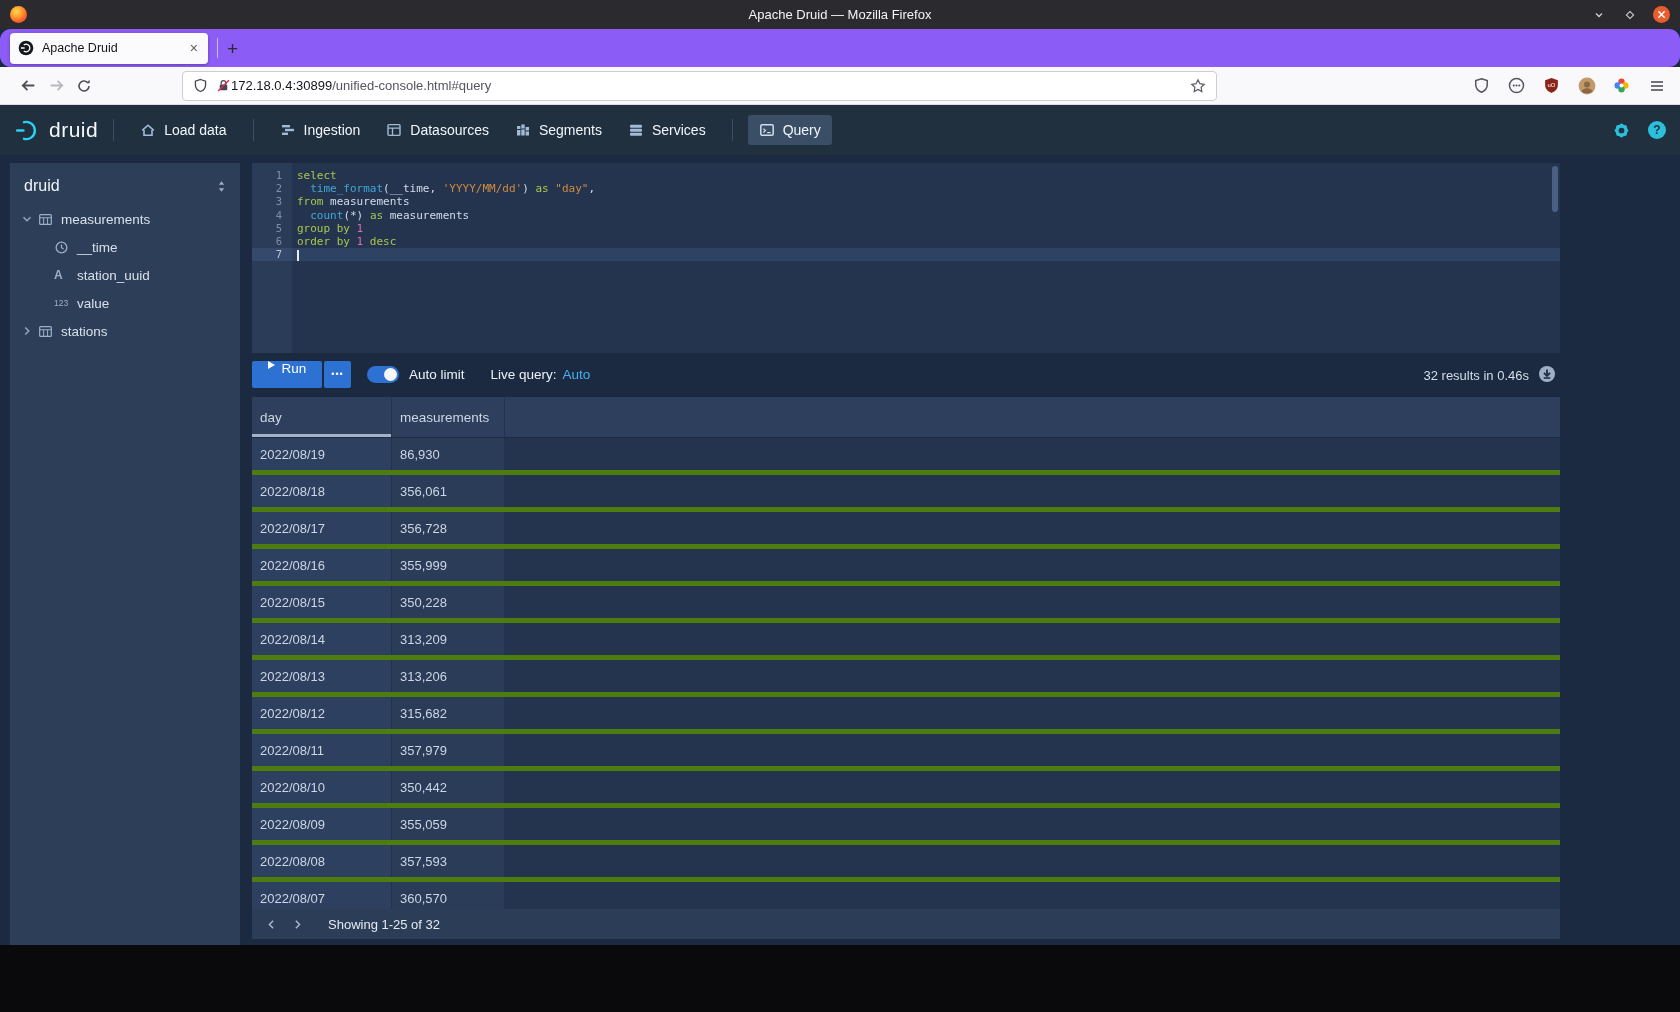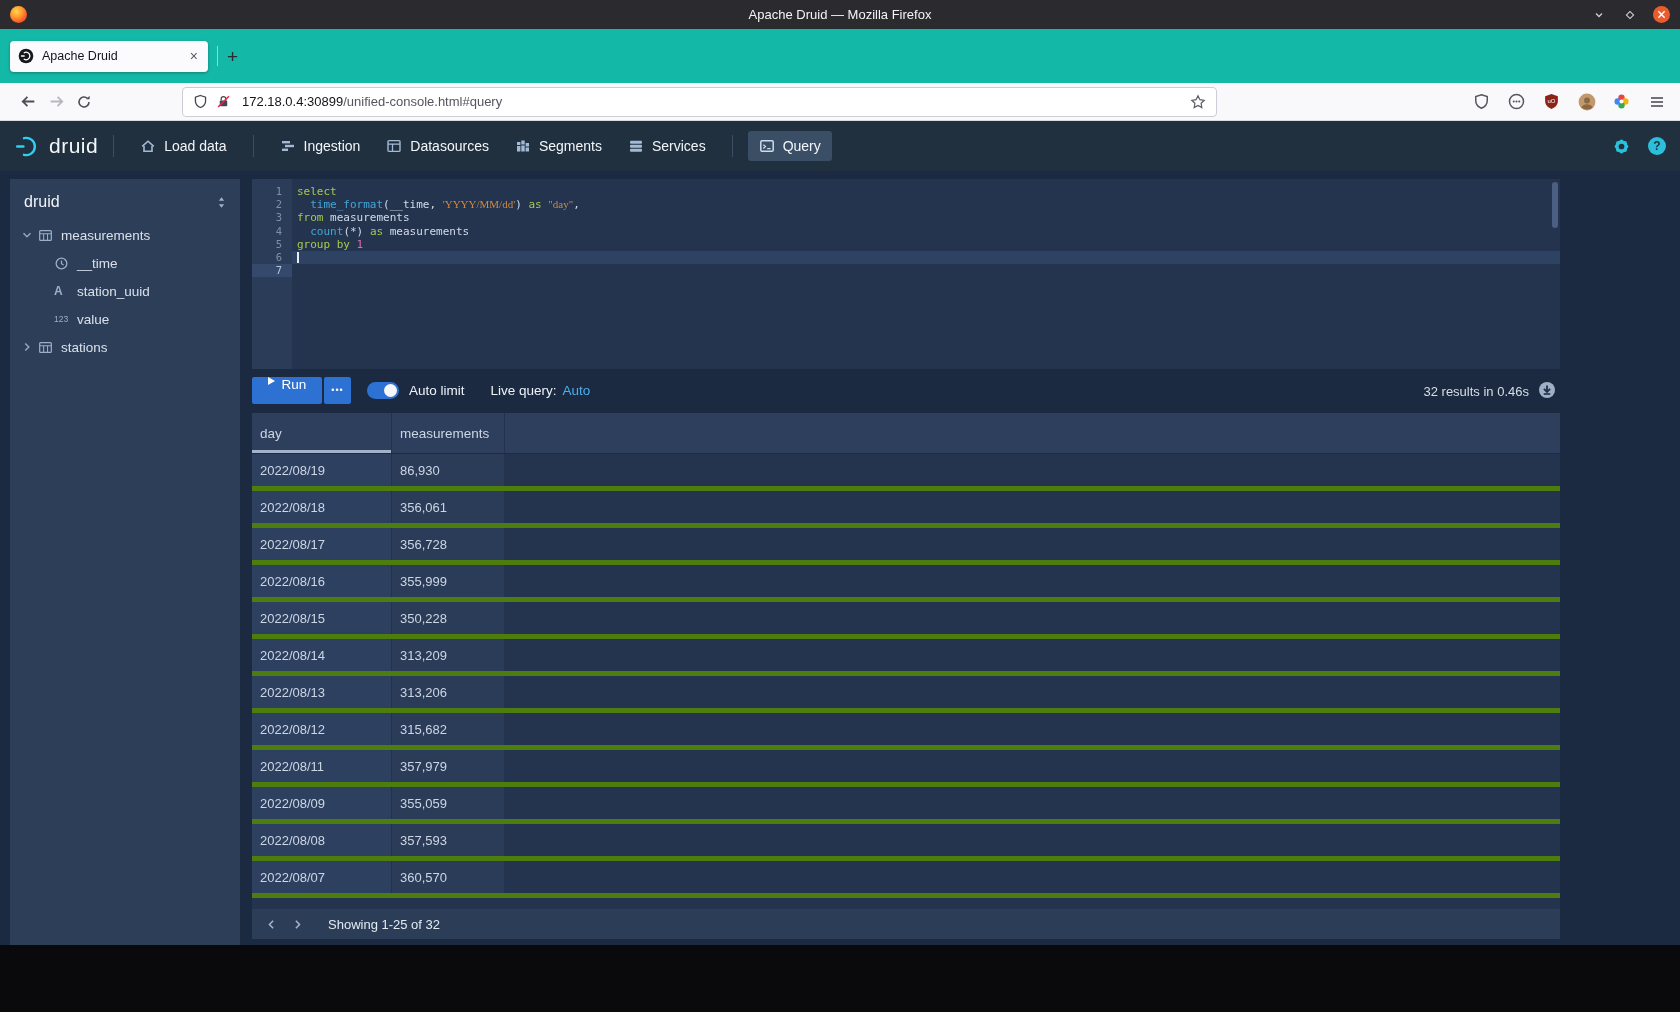--- a/index.html
+++ b/index.html
@@ -13,37 +13,37 @@
               display:flex; align-items:center; }
   .ff-logo { position:absolute; left:10px; top:6px; width:17px; height:17px; border-radius:50%;
              background:radial-gradient(circle at 38% 32%, #ffd54a 0%, #ff9a2e 38%, #ff5c28 66%, #d83a6b 100%); }
   .win-title { position:absolute; left:0; right:0; text-align:center; color:#f4f4f7; font-size:13px; }
   .win-controls { position:absolute; right:10px; top:0; height:29px; display:flex; gap:15px; align-items:center; }
   .win-glyph { width:16px; height:16px; display:flex; align-items:center; justify-content:center; color:#cfcfd6; }
   .win-close { width:17px; height:17px; border-radius:50%; background:#e95c2d; color:#fff;
                display:flex; align-items:center; justify-content:center; }
 
   
-  .tabbar { height:54px; background:#14b8a6; flex:0 0 auto; display:flex; align-items:center; padding-left:10px; }
+  .tabbar { height:38px; background:#8b5cf6; flex:0 0 auto; display:flex; align-items:center; padding-left:10px;border-radius:11px; }
   .tab { width:198px; height:31px; background:#fbfbfe; border-radius:4px; box-shadow:0 1px 3px rgba(0,0,0,.3);
          display:flex; align-items:center; padding:0 8px; }
   .favicon { width:16px; height:16px; flex:0 0 auto; }
   .tab-title { flex:1; margin-left:8px; font-size:12.5px; color:#15141a; white-space:nowrap; overflow:hidden; }
   .tab-close { color:#5b5b66; font-size:14px; padding:0 2px; }
   .tab-sep { width:1px; height:20px; background:#c2c2c9; margin:0 9px; }
   .newtab { border:none; background:none; font-size:19px; color:#2b2b33; line-height:1; cursor:default; }
 
   
   .toolbar { height:38px; background:#f9f9fb; border-bottom:1px solid #dcdce1; flex:0 0 auto;
              display:flex; align-items:center; padding:0 14px; }
   .tb-btn { width:28px; height:28px; display:flex; align-items:center; justify-content:center; color:#4e4e58; }
   .tb-btn.disabled { color:#b7b7bf; }
   .urlbar { margin-left:84px; width:1035px; height:30px; background:#ffffff; border:1px solid #cdcdd6;
             border-radius:4px; display:flex; align-items:center; padding:0 10px; }
-  .url-text { flex:1; margin-left:11px; font-size:13px; white-space:nowrap; overflow:hidden; }
+  .url-text { flex:1; margin-left:0; font-size:13px; white-space:nowrap; overflow:hidden; }
   .url-host { color:#15141a; } .url-path { color:#55555f; }
   .toolbar-right { margin-left:auto; display:flex; align-items:center; gap:16px; }
   .tr-icon { width:19px; height:19px; display:flex; align-items:center; justify-content:center; }
 
   
   .app { flex:1; display:flex; flex-direction:column; background:#fde047; min-height:0; }
   .app-header { height:50px; flex:0 0 auto; background:#20303f; display:flex; align-items:center; padding:0 14px; }
   .brand { display:flex; align-items:center; gap:8px; }
   .brand-name { color:#f5f8fa; font-size:21px; letter-spacing:.5px; }
   .hdr-divider { width:1px; height:22px; background:#3b4e63; margin:0 15px; }
@@ -77,21 +77,21 @@
 
   .editor { position:relative; height:190px; flex:0 0 auto; background:#24344f; display:flex;
             font-family:"DejaVu Sans Mono", monospace; font-size:11px; line-height:13.2px; overflow:hidden; }
   .gutter { width:40px; flex:0 0 auto; background:#2b3c58; color:#7d90a9; text-align:right; padding-top:6px;
             font-size:10.5px; }
   .gutter-cell { height:13.2px; padding-right:10px; }
   .gutter-cell.active { background:#35496d; color:#b9c6da; }
   .code { flex:1; padding-top:6px; color:#d3dce8; }
   .code-line { height:13.2px; white-space:pre; padding-left:5px; }
   .code-line.active { background:#2e4263; }
-  .tok-kw { color:#a8c84c; } .tok-fn { color:#43a6d6; } .tok-str { color:#d08a3e;font-family:Liberation Serif, serif; }
+  .tok-kw { color:#a8c84c; } .tok-fn { color:#43a6d6; } .tok-str { color:#d08a3e; }
   .tok-num { color:#d96bb0; } .tok-pl { color:#d3dce8; }
   .caret { display:inline-block; width:2px; height:11px; background:#e6edf5; vertical-align:middle; }
   .editor-scrollbar { position:absolute; right:2px; top:3px; width:6px; height:184px; }
   .editor-thumb { width:6px; height:46px; border-radius:3px; background:#4a5f82; }
 
   
   .runbar { height:34px; flex:0 0 auto; margin-top:4px; display:flex; align-items:center; }
   .run-btn { width:70px; height:27px; background:#2d72d2; border:none; border-radius:2px; color:#fff;
              font-size:13.5px; display:flex; align-items:flex-start; justify-content:center; gap:7px; }
   .play-tri { width:0; height:0; border-left:7px solid #fff; border-top:4.5px solid transparent;
@@ -432,20 +432,21 @@
                 <div class="gutter-cell">5</div>
                 <div class="gutter-cell">6</div>
                 <div class="gutter-cell active">7</div>
               </div>
             <div class="code">
                 <div class="code-line"><span class="tok-kw">select</span></div>
                 <div class="code-line"><span class="tok-pl">  </span><span class="tok-fn">time_format</span><span class="tok-pl">(__time, </span><span class="tok-str">'YYYY/MM/dd'</span><span class="tok-pl">) </span><span class="tok-kw">as</span><span class="tok-pl"> </span><span class="tok-str">"day"</span><span class="tok-pl">,</span></div>
                 <div class="code-line"><span class="tok-kw">from</span><span class="tok-pl"> measurements</span></div>
                 <div class="code-line"><span class="tok-pl">  </span><span class="tok-fn">count</span><span class="tok-pl">(*) </span><span class="tok-kw">as</span><span class="tok-pl"> measurements</span></div>
                 <div class="code-line"><span class="tok-kw">group by</span><span class="tok-pl"> </span><span class="tok-num">1</span></div>
+                <div class="code-line"><span class="tok-kw">order by</span><span class="tok-pl"> </span><span class="tok-num">1</span><span class="tok-pl"> </span><span class="tok-kw">desc</span></div>
                 <div class="code-line active"><span class="caret"></span></div>
               </div>
             <div class="editor-scrollbar">
               <div class="editor-thumb"></div>
             </div>
           </div>
 
           <div class="runbar">
             <button class="run-btn">
               <span class="play-tri"></span>
@@ -517,20 +518,25 @@
                   <div class="cell c0">2022/08/12</div>
                   <div class="cell c1">315,682</div>
                   <div class="cell-filler"></div>
                 </div>
                 <div class="trow">
                   <div class="cell c0">2022/08/11</div>
                   <div class="cell c1">357,979</div>
                   <div class="cell-filler"></div>
                 </div>
                 <div class="trow">
+                  <div class="cell c0">2022/08/10</div>
+                  <div class="cell c1">350,442</div>
+                  <div class="cell-filler"></div>
+                </div>
+                <div class="trow">
                   <div class="cell c0">2022/08/09</div>
                   <div class="cell c1">355,059</div>
                   <div class="cell-filler"></div>
                 </div>
                 <div class="trow">
                   <div class="cell c0">2022/08/08</div>
                   <div class="cell c1">357,593</div>
                   <div class="cell-filler"></div>
                 </div>
                 <div class="trow">

